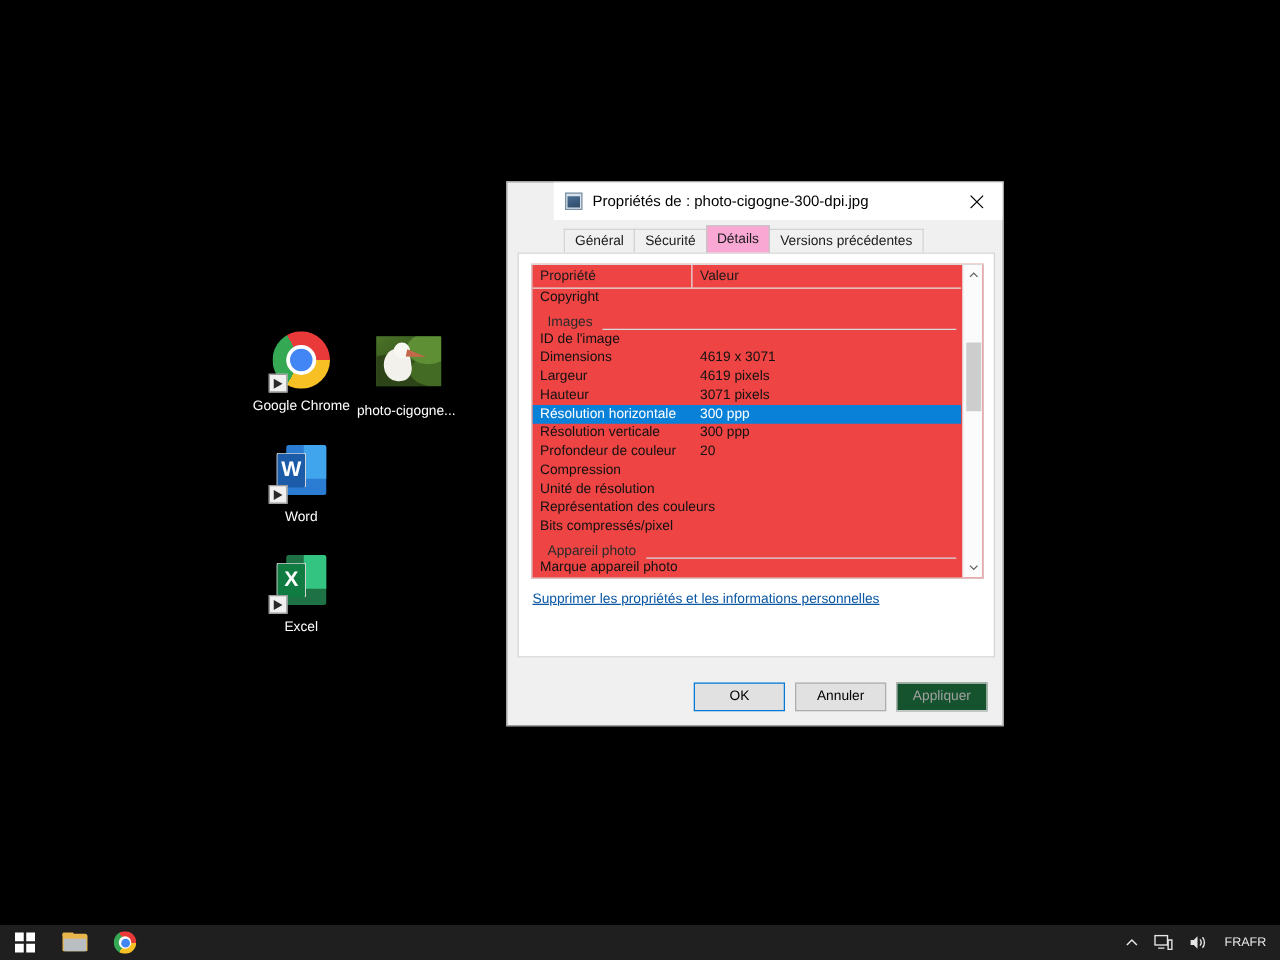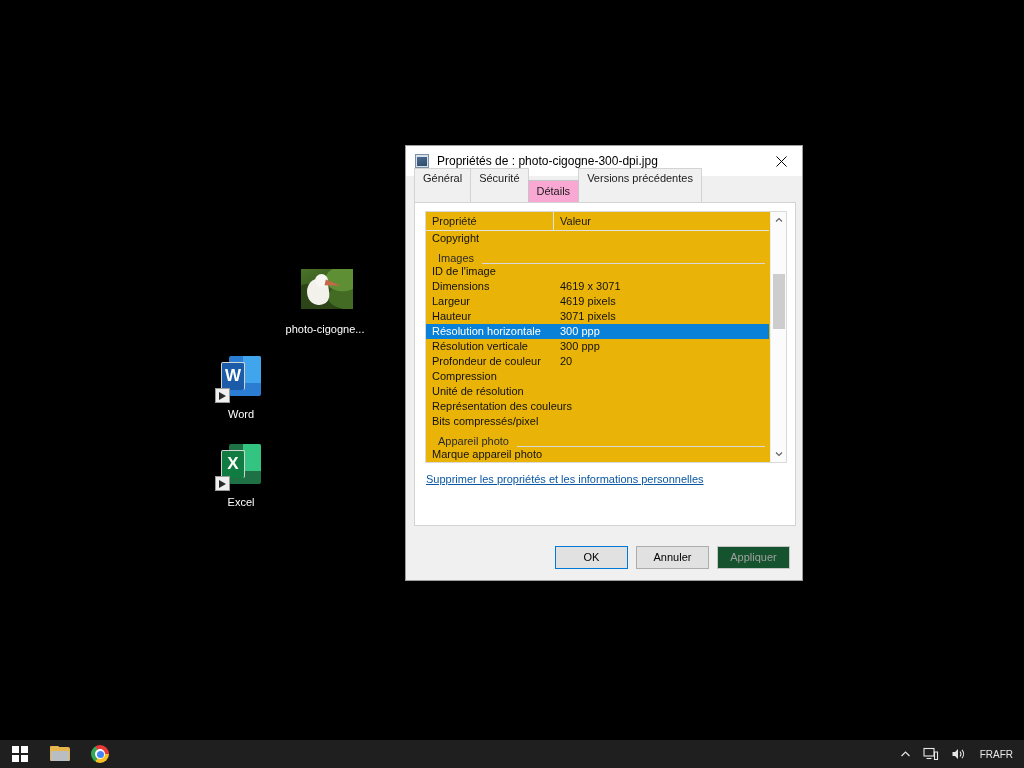--- a/index.html
+++ b/index.html
@@ -158,20 +158,21 @@
   
   #dialog {
     position: absolute;
     left: 405px; top: 145px;
     width: 398px; height: 436px;
     background: #f0f0f0;
     border: 1px solid #9e9e9e;
     box-shadow: 0 0 0 1px rgba(0,0,0,.08);
     font-size: 11px;
     color: #000;
+    padding-left: 37px;
   }
   #titlebar {
     height: 30px;
     background: #ffffff;
     display: flex;
     align-items: center;
     padding-left: 9px;
     position: relative;
   }
   .file-ico { width: 14px; height: 14px; position: relative; flex: 0 0 auto; }
@@ -188,21 +189,21 @@
   #close-btn svg { stroke: #000; }
 
   #tabstrip {
     height: 22px;
     margin: 4px 0 0 8px;
     display: flex;
     align-items: flex-end;
     position: relative;
   }
   .tab {
-    height: 34px;
+    height: 19px;
     padding: 0 8px;
     line-height: 19px;
     font-size: 11px;
     background: #f0f0f0;
     border: 1px solid #d3d3d3;
     border-bottom: none;
     margin-right: -1px;
     color: #1a1a1a;
     cursor: default;
     white-space: nowrap;
@@ -224,21 +225,21 @@
     background: #ffffff;
     border: 1px solid #d3d3d3;
   }
 
   #listwrap {
     position: absolute;
     left: 10px; top: 8px;
     width: 362px;
     height: 252px;
     border: 1px solid #d9d9d9;
-    background: #eab308;
+    background: #ef4444;
     overflow: hidden;
   }
   #listinner { position: absolute; left: 0; top: 0; right: 17px; bottom: 0; overflow: hidden; }
 
   .hdr-row {
     height: 19px;
     display: flex;
     border-bottom: 1px solid #e2e2e2;
     font-size: 11px;
     color: #1a1a1a;
@@ -310,20 +311,31 @@
     cursor: default;
   }
   .dlg-btn.default { border: 1px solid #0078d7; background: #e1e1e1; }
   .dlg-btn.disabled { color: #a0a0a0; background: #14532d; border-color: #c6c6c6; }
 </style>
 </head>
 <body>
 
 <div id="desktop">
 
+  <div class="desk-icon" style="left:198px; top:264px;">
+    <div class="glyph">
+      <div class="chrome-ico">
+        <div class="c-red"></div>
+          <div class="c-white"></div>
+          <div class="c-blue"></div>
+      </div>
+      <div class="shortcut-arrow"></div>
+    </div>
+    <div class="caption">Google Chrome</div>
+  </div>
 
   <div class="desk-icon" style="left:282px; top:264px;">
     <div class="glyph">
       <div class="photo-ico">
         <div class="leaves"></div>
         <div class="bird"></div>
         <div class="head"></div>
         <div class="beak"></div>
       </div>
     </div>

